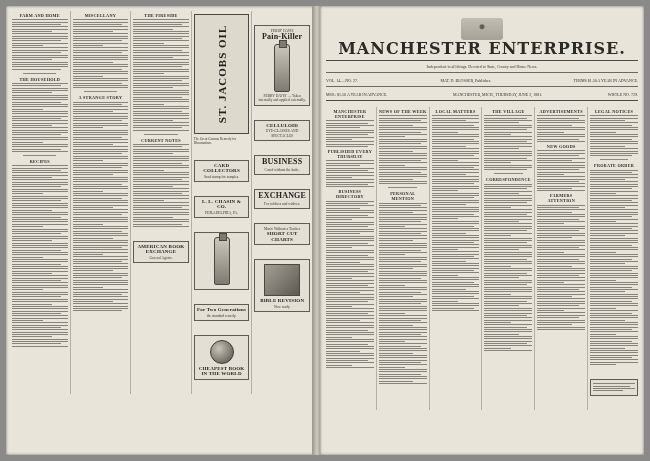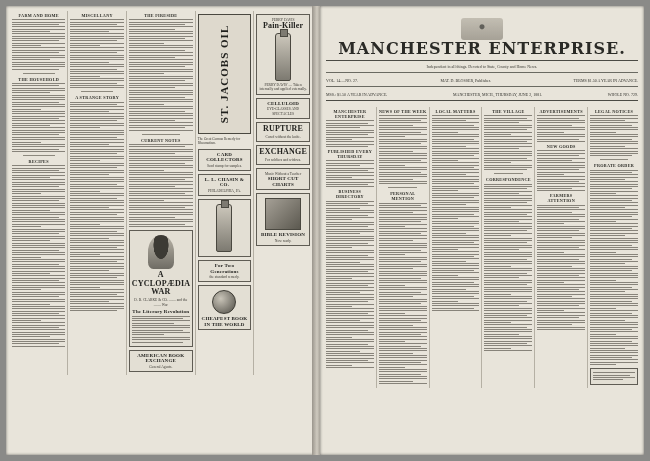--- a/index.html
+++ b/index.html
@@ -33,21 +33,21 @@
       margin:2px 0 1px;text-transform:uppercase;}
   
   .txt{--l:#5d5a52;}
   .txt i{display:block;height:1px;background:#6b685f;margin:1.35px 0;opacity:.78;}
   .txt i.s{width:72%;}
   .txt i.m{width:88%;}
   .txt i.f{width:100%;}
   .txt i.x{width:55%;}
   .sep{height:1px;background:#8d897e;margin:3px 20%;}
   
-  .ad{border:1px solid #5f5c54;margin:3px 0;padding:2px;text-align:center;background:#e3dfd4;}
+  .ad{border:1px solid #5f5c54;margin:14px 0;padding:2px;text-align:center;background:#e3dfd4;}
   .ad .t{font-weight:bold;font-size:5px;letter-spacing:.2px;color:#232320;line-height:1.1;}
   .ad .t.big{font-size:8px;}
   .ad .s{font-size:3.6px;color:#3c3a34;margin-top:1px;line-height:1.2;}
   .bottle{width:14px;height:46px;margin:2px auto;border:1px solid #4a4840;border-radius:3px 3px 2px 2px;
       background:linear-gradient(#cdc8bc,#7d7a71);position:relative;}
   .bottle:before{content:"";position:absolute;left:4px;top:-5px;width:6px;height:6px;background:#7d7a71;border:1px solid #4a4840;}
   .vertad{height:118px;border:1px solid #4a4840;background:#ded9cd;position:relative;overflow:hidden;margin:3px 0;}
   .vertad span{position:absolute;left:50%;top:50%;transform:translate(-50%,-50%) rotate(-90deg);
       white-space:nowrap;font-weight:bold;font-size:11px;letter-spacing:1px;color:#1f1f1c;}
   .urn{width:26px;height:34px;margin:2px auto;background:
@@ -427,40 +427,20 @@
             <i class="f"></i>
           <i class="f"></i>
             <i class="s"></i>
             <i class="f"></i>
             <i class="f"></i>
             <i class="m"></i>
             <i class="f"></i>
         </div>
 
         <div class="ad">
-          <div class="urn"></div>
-          <div class="t big">A CYCLOPÆDIA WAR</div>
-          <div class="s">D. B. CLARKE &amp; CO. —— and the —— War</div>
-          <div class="t" style="margin-top:2px">The Literary Revolution</div>
-          <div class="txt">
-            <i class="f"></i>
-              <i class="m"></i>
-              <i class="f"></i>
-              <i class="s"></i>
-              <i class="f"></i>
-              <i class="f"></i>
-            <i class="m"></i>
-              <i class="f"></i>
-              <i class="x"></i>
-              <i class="f"></i>
-              <i class="f"></i>
-              <i class="m"></i>
-          </div>
-        </div>
-        <div class="ad">
           <div class="t">AMERICAN BOOK EXCHANGE</div>
           <div class="s">General Agents.</div>
         </div>
       </div>
 
       <div class="col">
         <div class="vertad">
           <span>ST. JACOBS OIL</span>
         </div>
         <div class="tiny">The Great German Remedy for Rheumatism.</div>
@@ -490,21 +470,21 @@
           <div class="s">PERRY DAVIS</div>
           <div class="t big">Pain-Killer</div>
           <div class="bottle"></div>
           <div class="s">PERRY DAVIS' — Taken internally and applied externally.</div>
         </div>
         <div class="ad">
           <div class="t">CELLULOID</div>
           <div class="s">EYE-GLASSES AND SPECTACLES</div>
         </div>
         <div class="ad">
-          <div class="t big">RUPTURE</div>
+          <div class="t big">BUSINESS</div>
           <div class="s">Cured without the knife.</div>
         </div>
         <div class="ad">
           <div class="t big">EXCHANGE</div>
           <div class="s">For soldiers and widows.</div>
         </div>
         <div class="ad">
           <div class="s">Music Without a Teacher</div>
           <div class="t">SHORT CUT CHARTS</div>
         </div>

